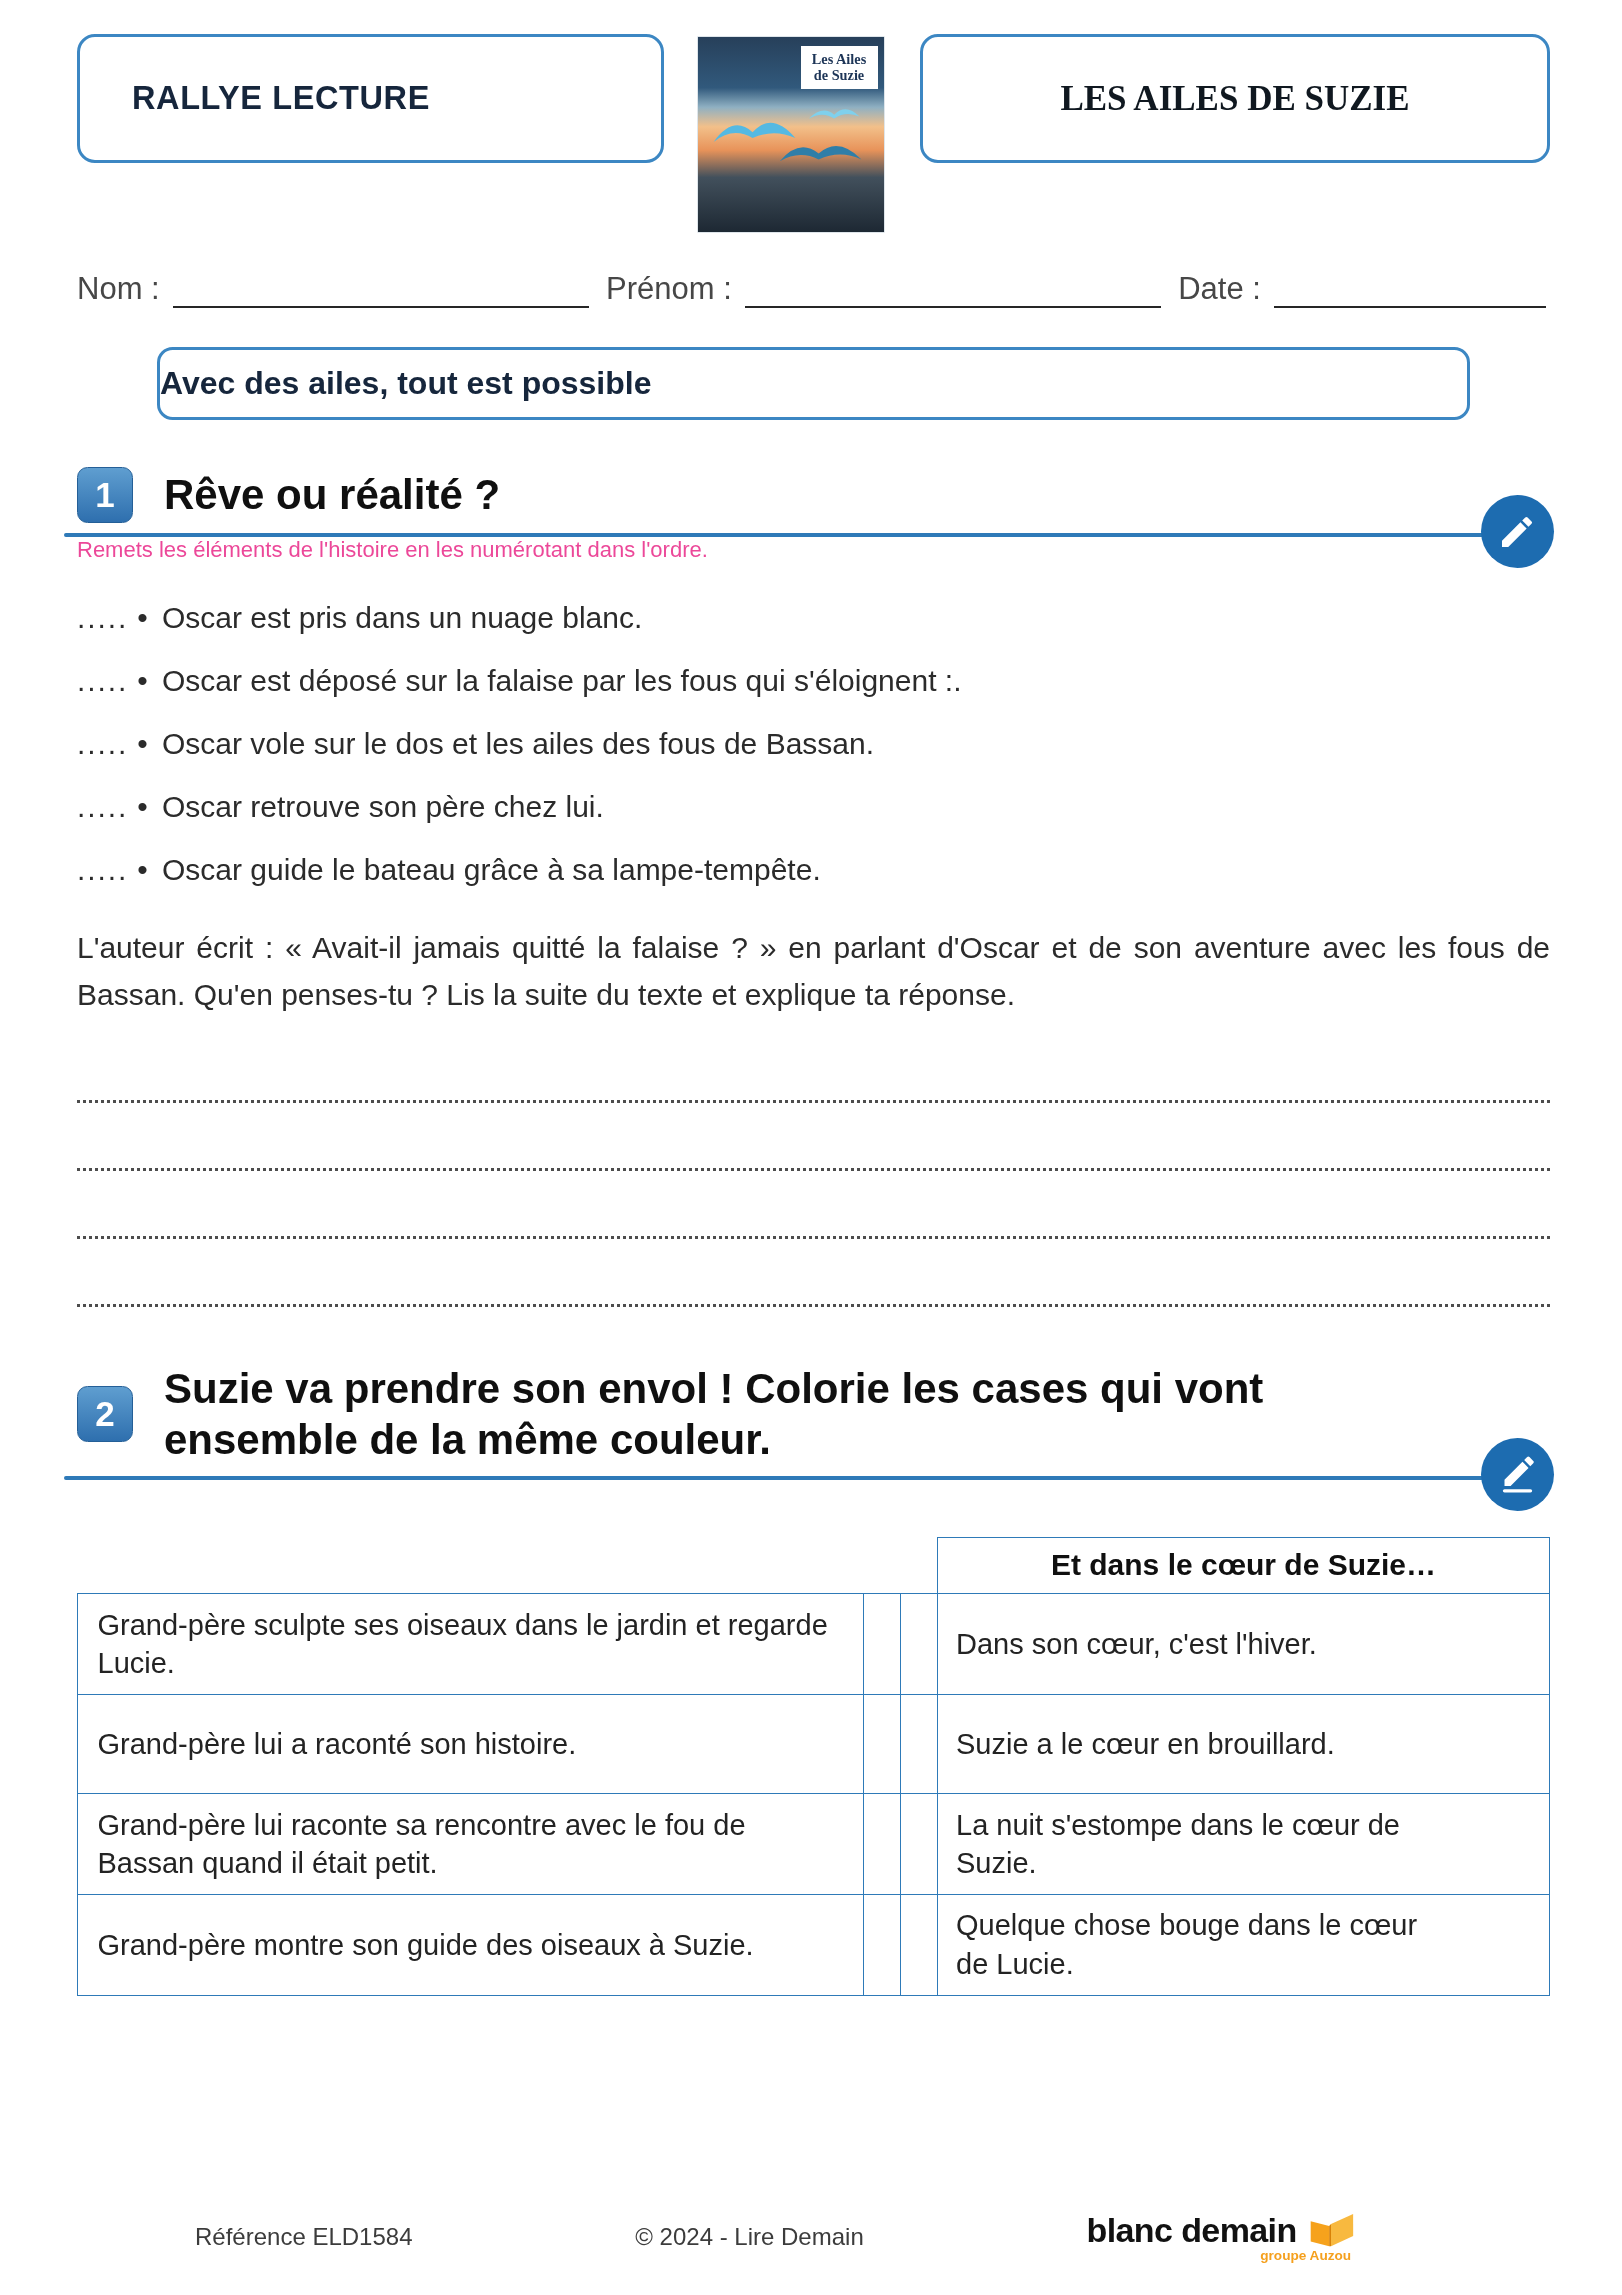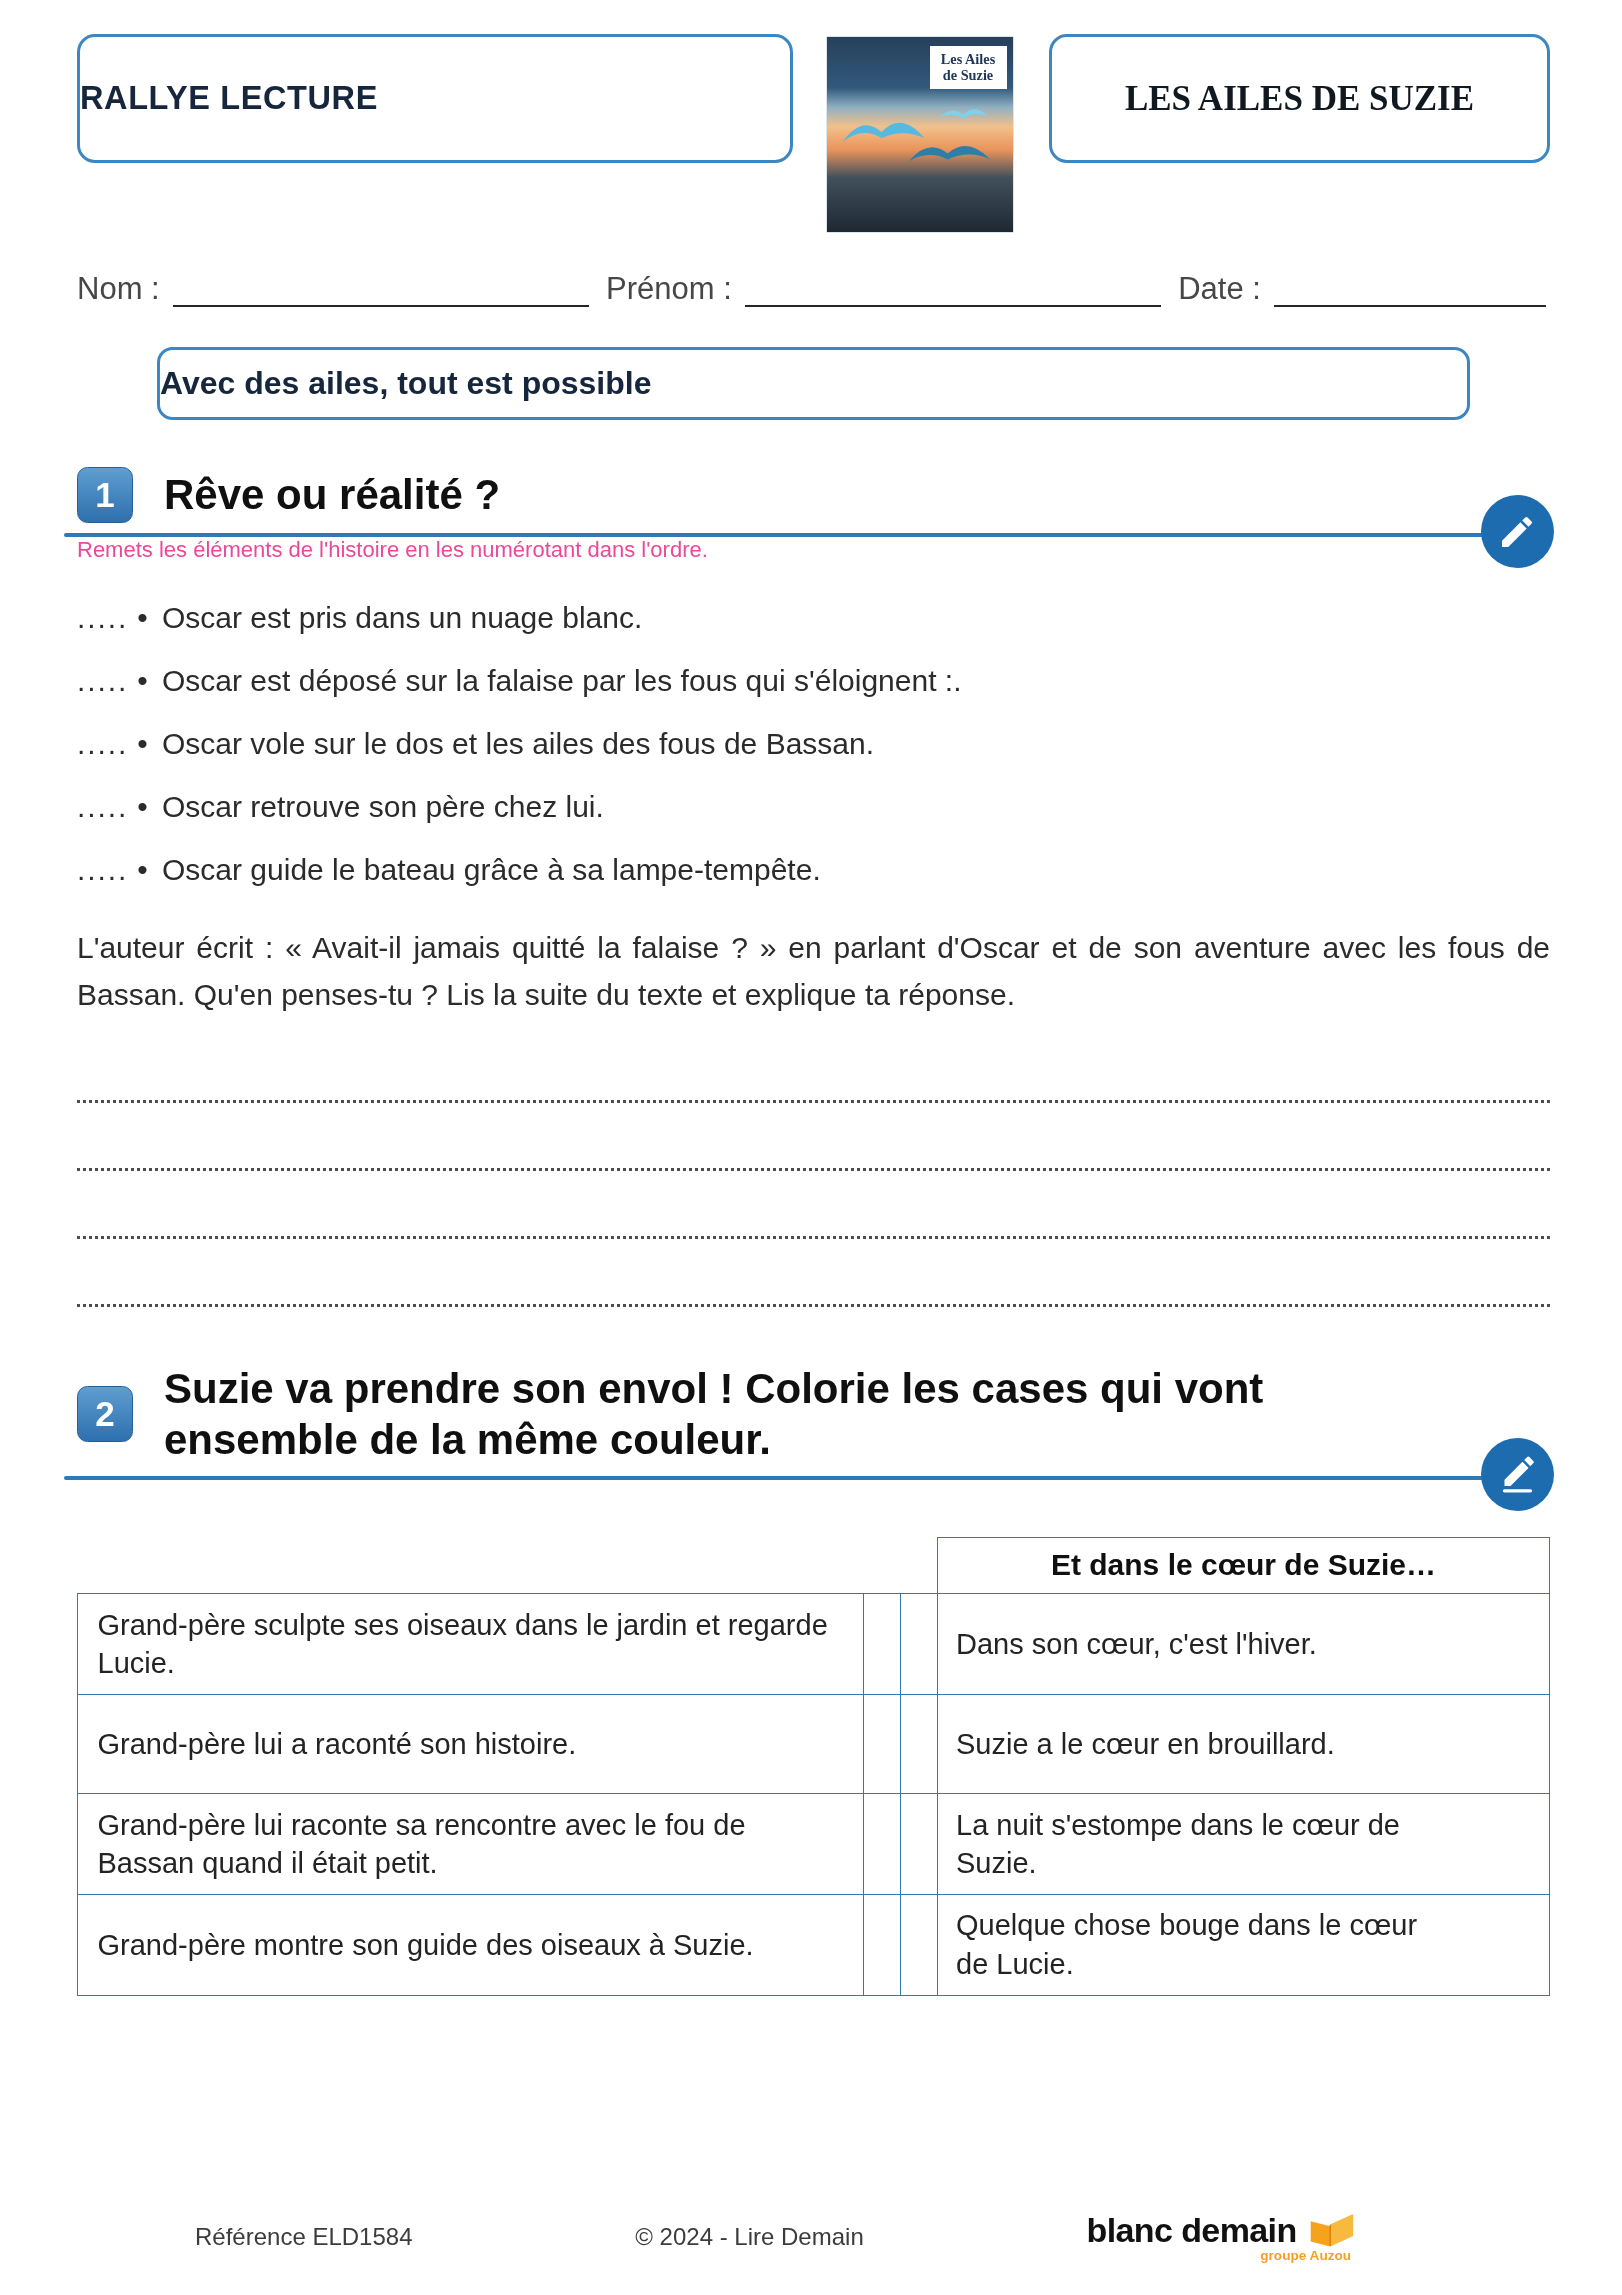--- a/index.html
+++ b/index.html
@@ -14,42 +14,42 @@
     padding:34px 73px 23.4px 77px;
     display:flex; flex-direction:column; overflow:hidden;
   }
 
   
   .header-row { display:flex; align-items:flex-start; height:203px; }
   .hbox {
     border:3.2px solid #3c87c3; border-radius:18px; height:129px;
     display:flex; align-items:center; background:#fff;
   }
-  .hbox.left { width:716px; }
+  .hbox.left { width:587px; padding-left:52px; }
   .hbox.left .hbox-label { font-weight:bold; font-size:32.5px; color:#16263c; letter-spacing:0.6px; }
   .hbox.right { flex:1; justify-content:center; }
   .hbox.right .hbox-label {
     font-family:"Liberation Serif", serif; font-weight:bold; font-size:35px; color:#101820;
   }
   .cover {
     width:186px; height:195px; margin:2.6px 36px 0 34px; position:relative;
     background:linear-gradient(180deg,#27405a 0%, #31597c 26%, #8fb0c2 36%,
       #f2c08a 46%, #e8935a 58%, #42505c 72%, #1d2833 100%);
     box-shadow:0 0 0 0.6px #c9d4dd;
   }
   .cover-label {
     position:absolute; top:9px; right:6.5px; width:77px;
     background:#ffffff; padding:5.2px 3.9px; text-align:center;
     font-family:"Liberation Serif", serif; font-weight:bold;
     font-size:14.3px; line-height:1.15; color:#1d3557;
   }
   .cover-birds { position:absolute; left:3.9px; top:62px; }
 
   
-  .identity { display:flex; margin-top:34px; font-size:31px; color:#474747; }
+  .identity { display:flex; align-items:flex-end; margin-top:34px; font-size:31px; color:#474747; }
   .id-label { white-space:nowrap; padding-bottom:3.9px; }
   .fill-line { border-bottom:2.6px solid #262626; height:36px; margin:0 17px 2.6px 13px; }
   .fill-line.name, .fill-line.firstname { flex:1.3; }
   .fill-line.date { flex:0.85; margin-right:3.9px; }
 
   
   .subtitle-box {
     margin:36px auto 0; width:1313px; height:73px;
     border:3.2px solid #3c87c3; border-radius:15.6px;
     display:flex; align-items:center; justify-content:flex-start;

